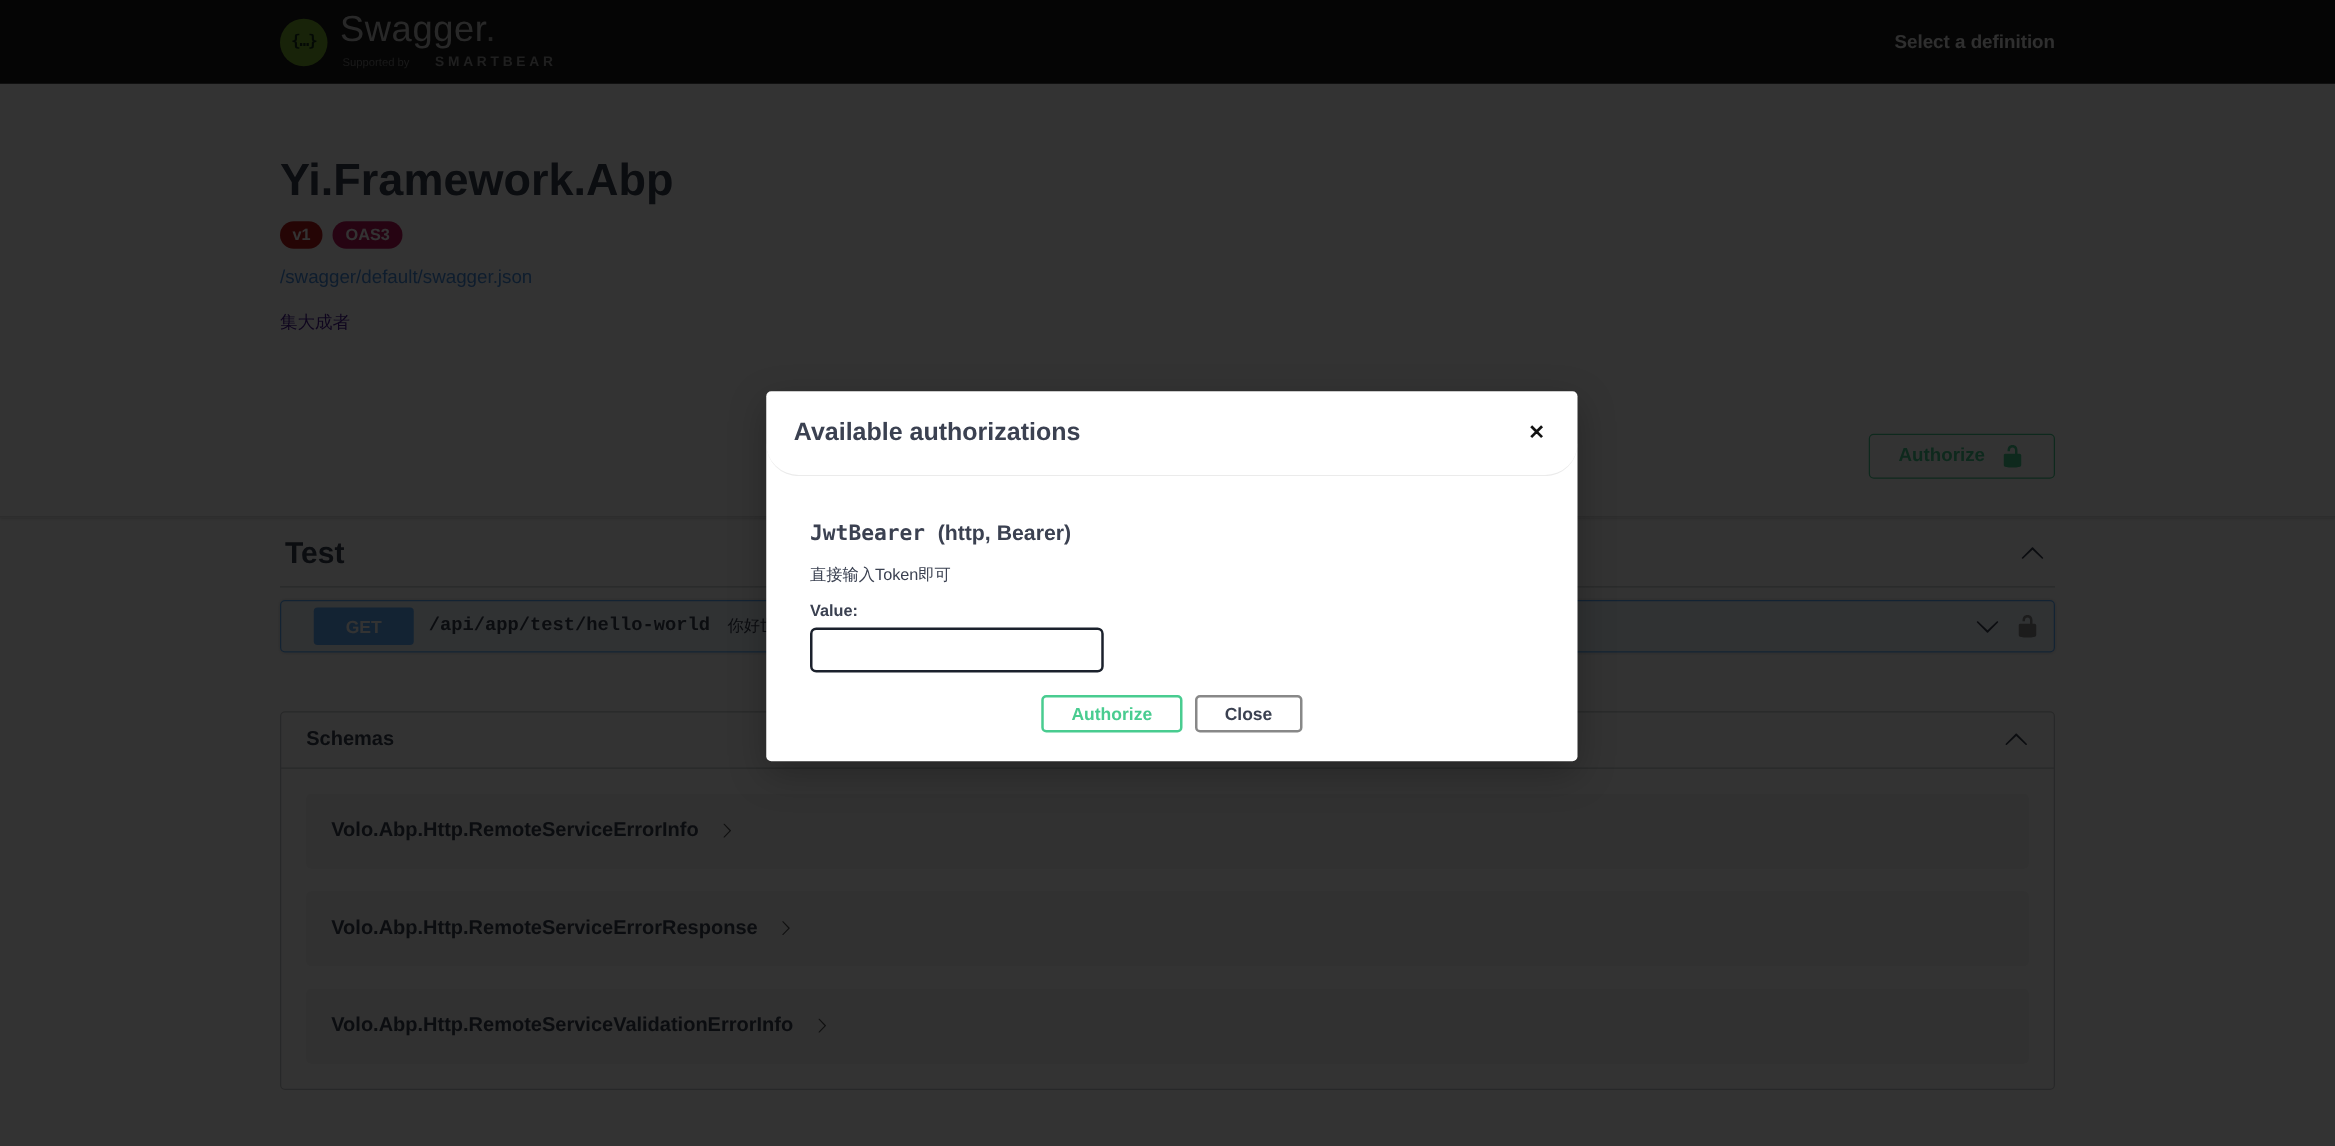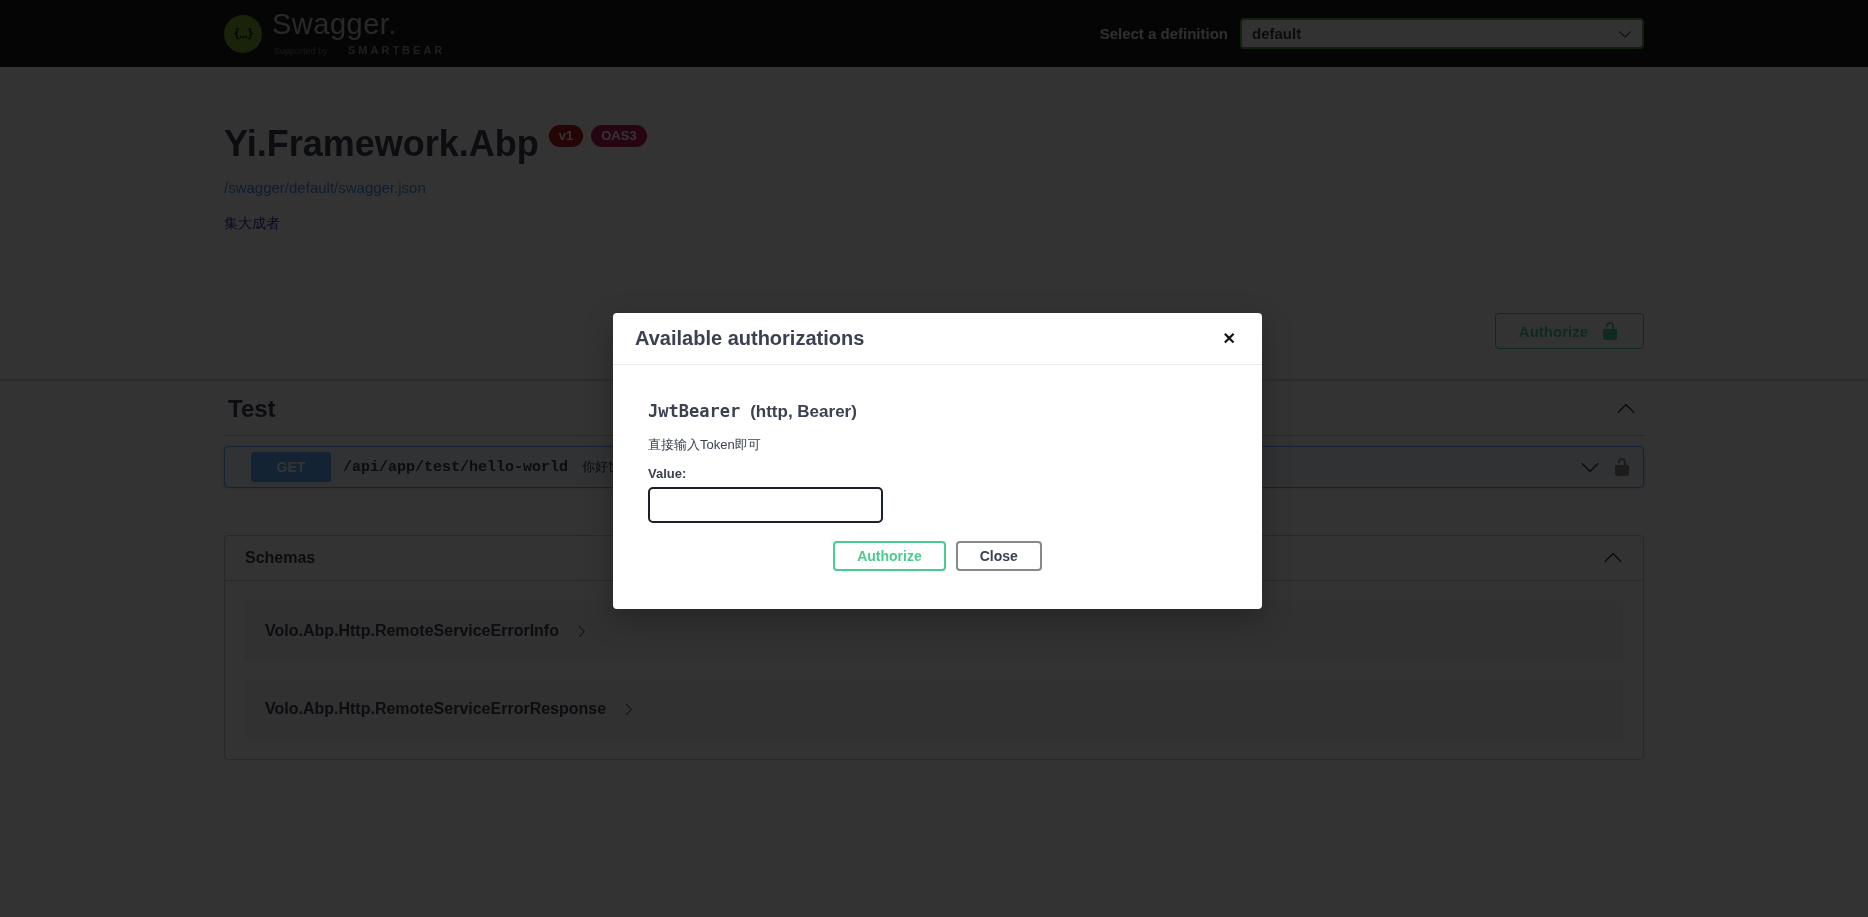--- a/index.html
+++ b/index.html
@@ -33,21 +33,21 @@
   .definition-label { color: #e8e8e8; font-weight: 700; font-size: 15px; }
   .definition-select {
     width: 404px; height: 31px; background: #f7f7f7; border: 2px solid #62a03f;
     border-radius: 4px; display: flex; align-items: center; justify-content: space-between;
     padding: 0 10px; cursor: pointer;
   }
   .definition-select .sel-text { font-size: 15px; font-weight: 700; color: #3b4151; }
 
   
   .info-block { margin-top: 56px; }
-  .page-title { font-size: 36px; font-weight: 700; color: #3b4151; display: flex; align-items: flex-start; gap: 10px; margin: 0; }
+  .page-title { font-size: 36px; font-weight: 700; color: #3b4151; display: flex; align-items: flex-start; gap: 10px; margin: 0; flex-direction: column; }
   .badges { display: flex; gap: 8px; margin-top: 2px; }
   .badge { font-size: 13px; font-weight: 600; color: #fff; padding: 3px 10px; border-radius: 57px; line-height: 1.2; }
   .badge-version { background: #b91c1c; }
   .badge-oas { background: #be185d; }
   .spec-link { display: inline-block; margin-top: 14px; color: #4990e2; font-size: 15px; text-decoration: none; cursor: pointer; }
   .app-description { margin-top: 18px; font-size: 14px; color: #4c1d95; }
 
   
   .scheme-container { margin-top: 30px; padding: 50px 0 30px; border-bottom: 1px solid #d8d8d8; box-shadow: 0 1px 2px 0 rgba(0,0,0,.15); }
   .scheme-container .wrapper { display: flex; justify-content: flex-end; }
@@ -104,22 +104,22 @@
   .model-toggle svg { fill: #505050; }
 
   
   .backdrop { position: absolute; inset: 0; background: rgba(0,0,0,.8); z-index: 10; }
   .modal {
     position: absolute; left: 613px; top: 313px; width: 649px; height: 296px;
     background: #fff; border-radius: 4px; z-index: 20;
     box-shadow: 0 10px 30px rgba(0,0,0,.25);
   }
   .modal-header {
-    height: 52px; display: flex; align-items: center; justify-content: space-between;
-    padding: 0 22px; border-bottom: 1px solid #ebebeb;
+    height: 68px; display: flex; align-items: center; justify-content: space-between;
+    padding: 0 22px; border-bottom: 1px solid #ebebeb; border-radius: 26px;
   }
   .modal-title { margin: 0; font-size: 20px; font-weight: 700; color: #3b4151; }
   .modal-close {
     background: none; border: none; font-size: 16px; font-weight: 700; color: #121212;
     cursor: pointer; padding: 4px; line-height: 1; font-family: "Liberation Sans", sans-serif;
   }
   .modal-body { padding: 36px 35px 0; }
   .scheme-heading { display: flex; align-items: baseline; gap: 10px; }
   .scheme-name { font-family: "DejaVu Sans Mono", monospace; font-weight: 700; font-size: 17px; color: #3b4151; }
   .scheme-type { font-weight: 700; font-size: 17px; color: #3b4151; }
@@ -148,28 +148,20 @@
       <div class="brand-text">
         <div class="brand-name"><span>Swagger</span><span class="brand-dot">.</span></div>
         <div class="brand-tagline">
           <span class="tagline-prefix">Supported by</span>
           <span class="tagline-brand">SMARTBEAR</span>
         </div>
       </div>
     </div>
     <div class="definition-area">
       <span class="definition-label">Select a definition</span>
-      <div class="definition-select">
-        <span class="sel-text">default</span>
-        <span style="display:flex;">
-          <svg class="chev" width="14" height="14" viewBox="0 0 20 20">
-              <path d="M17.418 6.109c.272-.268.709-.268.979 0s.271.701 0 .969l-7.908 7.83c-.27.268-.707.268-.979 0l-7.908-7.83c-.27-.268-.27-.701 0-.969.271-.268.709-.268.979 0L10 13.25l7.418-7.141z"></path>
-            </svg>
-        </span>
-      </div>
     </div>
   </div>
 </header>
 
 <section class="info-block">
   <div class="wrapper">
     <h2 class="page-title">
       <span>Yi.Framework.Abp</span>
       <span class="badges">
         <span class="badge badge-version">v1</span>
@@ -248,20 +240,28 @@
           </span>
         </div>
         <div class="model-row">
           <span class="model-name">Volo.Abp.Http.RemoteServiceErrorResponse</span>
           <span class="model-toggle">
             <svg class="chev chev-right" width="13" height="13" viewBox="0 0 20 20">
                 <path d="M17.418 6.109c.272-.268.709-.268.979 0s.271.701 0 .969l-7.908 7.83c-.27.268-.707.268-.979 0l-7.908-7.83c-.27-.268-.27-.701 0-.969.271-.268.709-.268.979 0L10 13.25l7.418-7.141z"></path>
               </svg>
           </span>
         </div>
+        <div class="model-row">
+          <span class="model-name">Volo.Abp.Http.RemoteServiceValidationErrorInfo</span>
+          <span class="model-toggle">
+            <svg class="chev chev-right" width="13" height="13" viewBox="0 0 20 20">
+                <path d="M17.418 6.109c.272-.268.709-.268.979 0s.271.701 0 .969l-7.908 7.83c-.27.268-.707.268-.979 0l-7.908-7.83c-.27-.268-.27-.701 0-.969.271-.268.709-.268.979 0L10 13.25l7.418-7.141z"></path>
+              </svg>
+          </span>
+        </div>
       </div>
     </div>
   </div>
 </section>
 
 <div class="backdrop"></div>
 
 <div class="modal">
   <div class="modal-header">
     <h3 class="modal-title">Available authorizations</h3>

